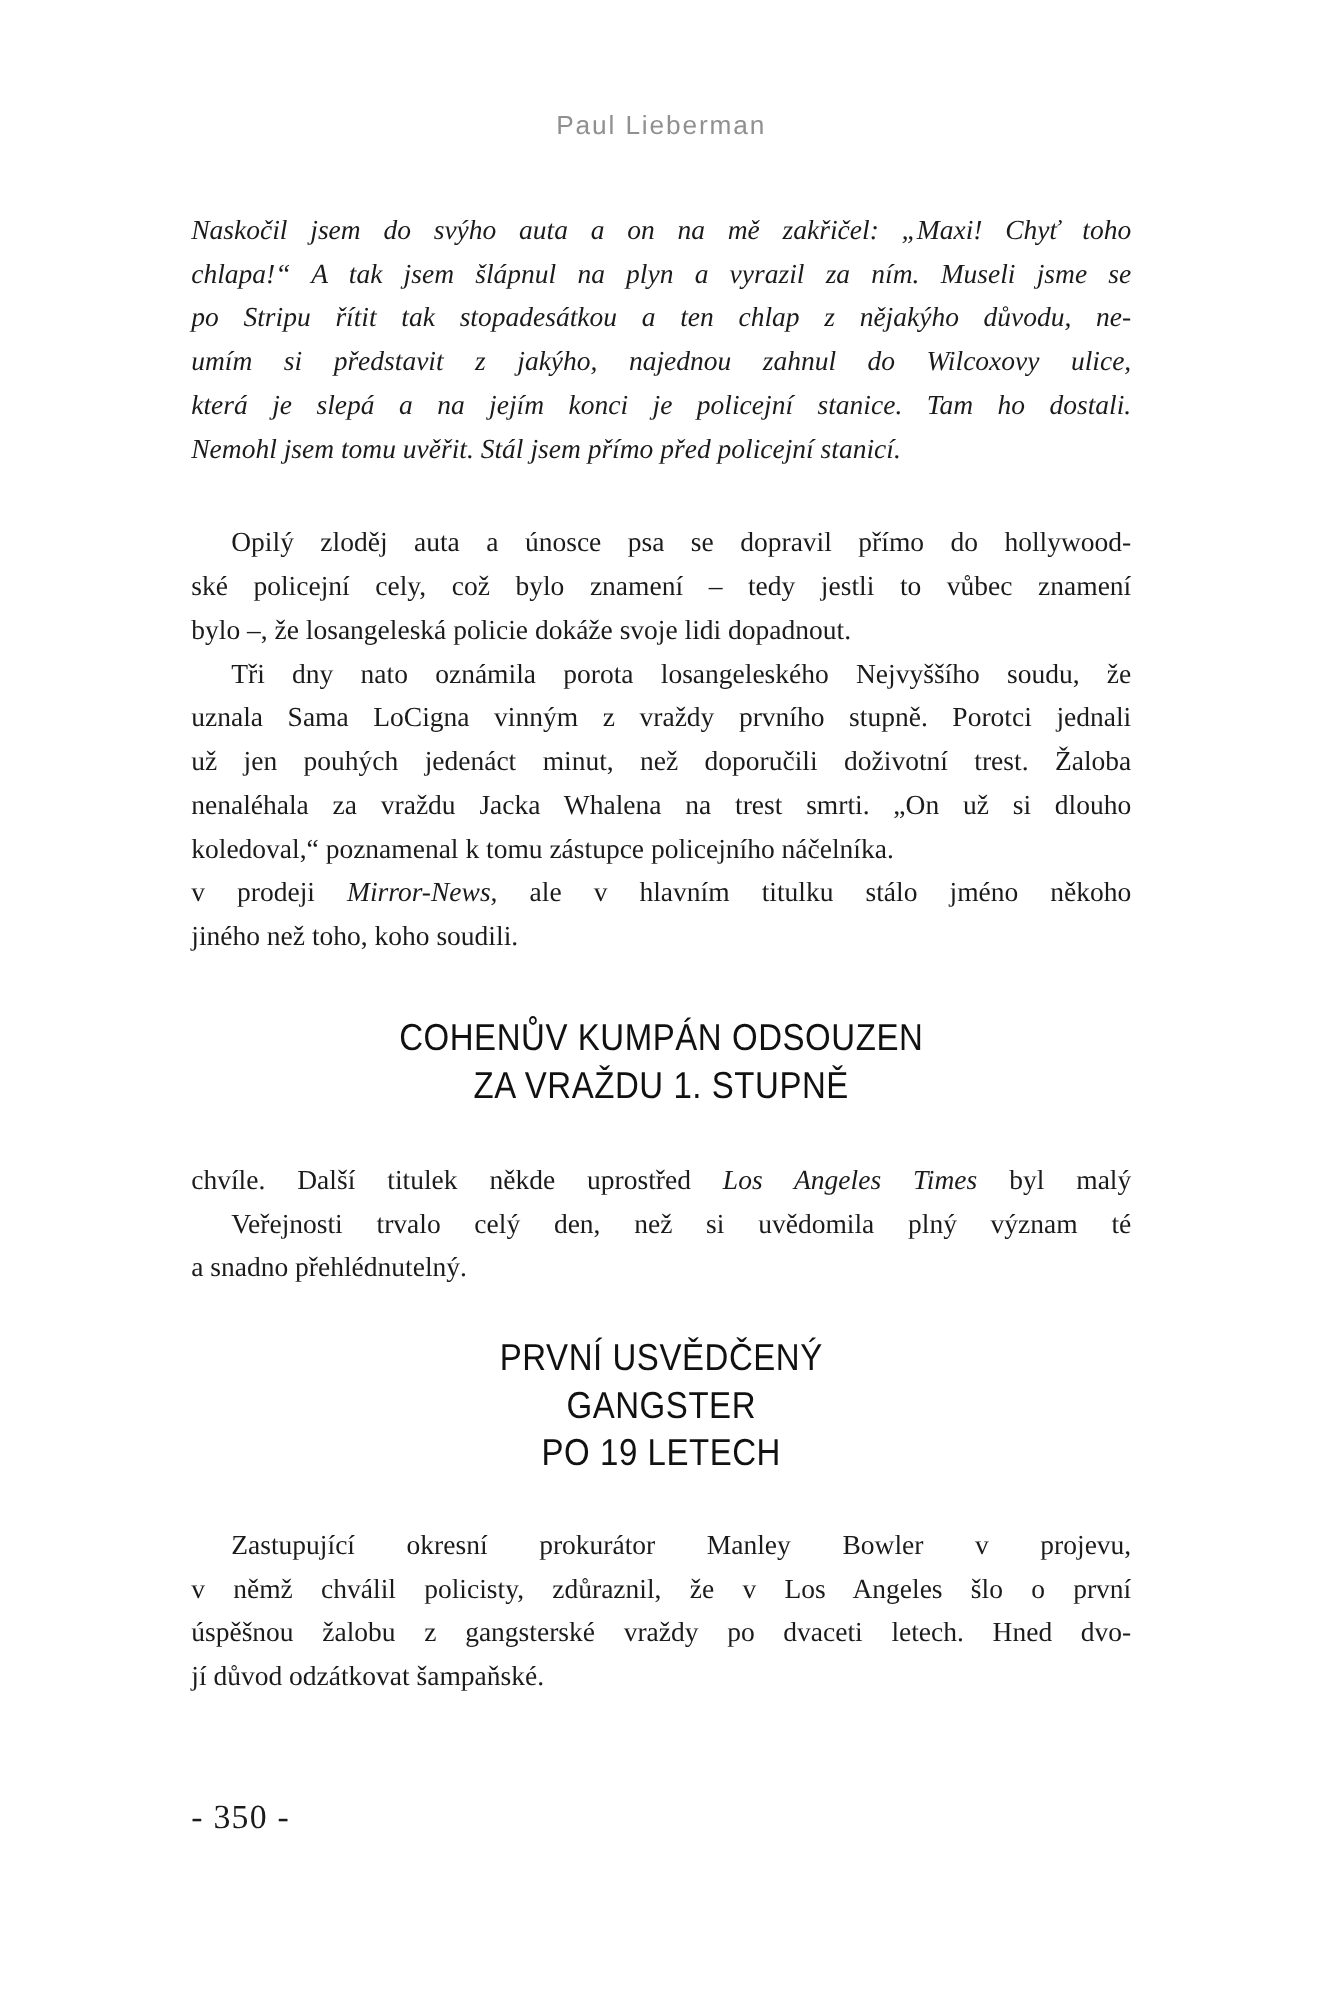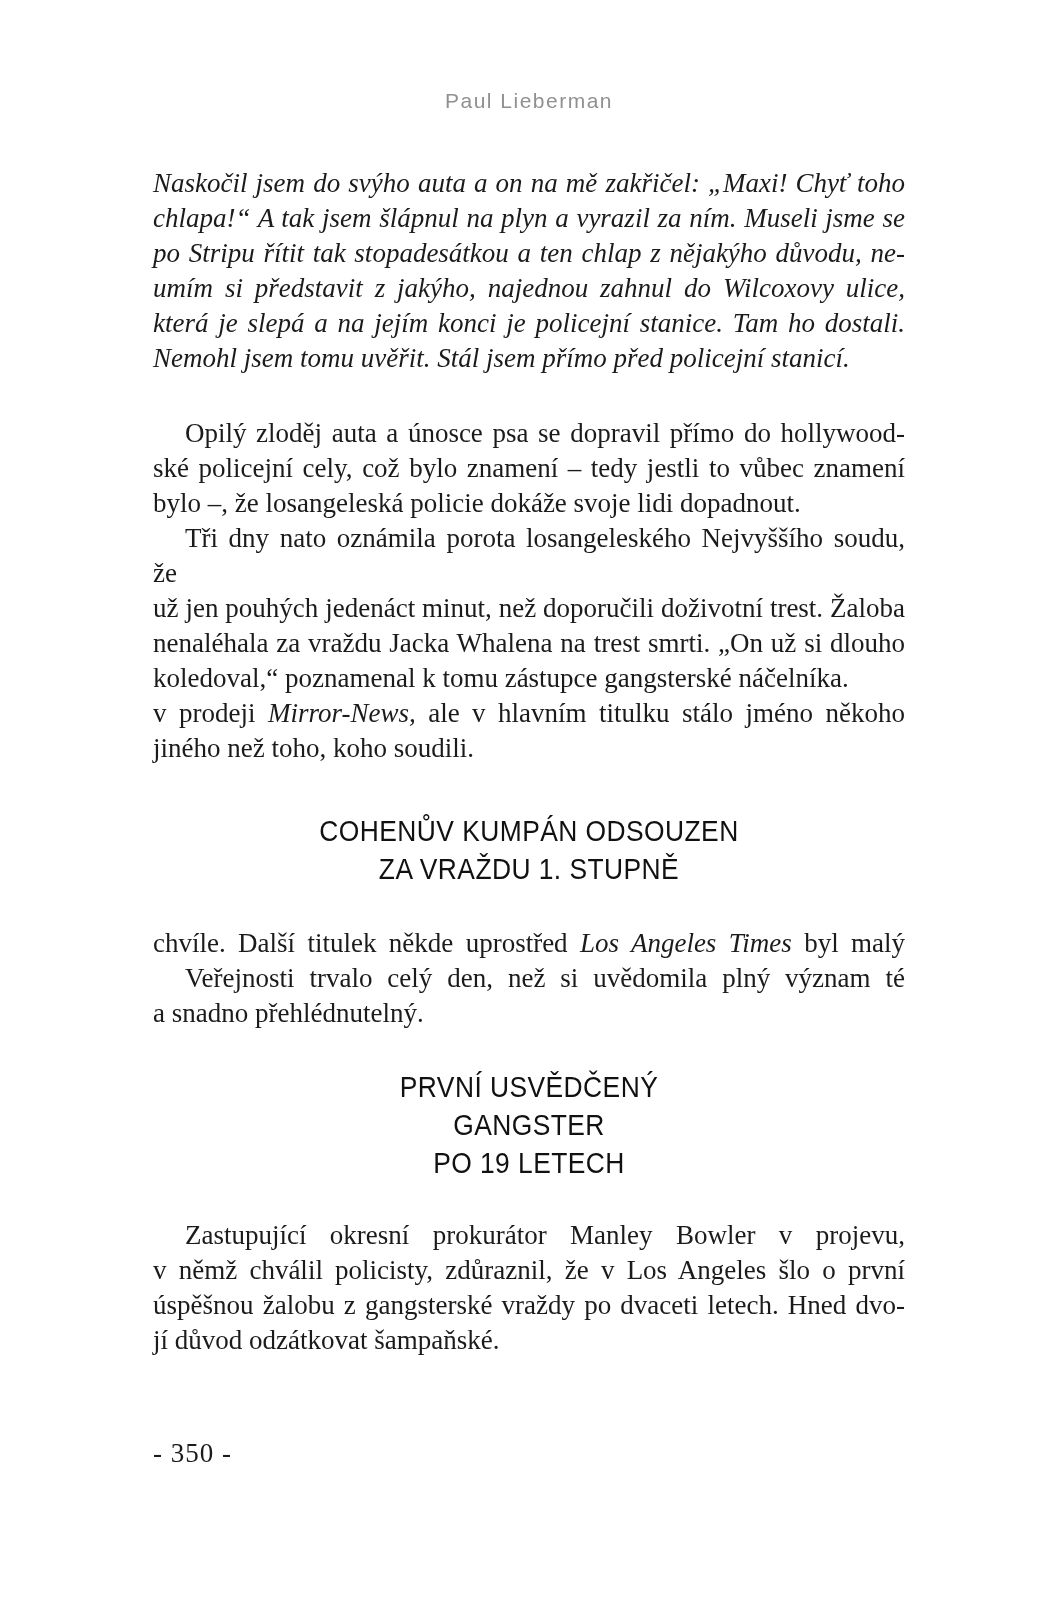--- a/index.html
+++ b/index.html
@@ -27,21 +27,21 @@
     font-size: 21px;
     line-height: 26px;
     letter-spacing: 1.5px;
   }
   .quote {
     margin-top: 52px;
     font-style: italic;
   }
   .para-block { margin-top: 40px; }
   .line {
-    font-size: 27px;
+    font-size: 22px;
     line-height: 35px;
   }
   .j {
     text-align: justify;
     text-align-last: justify;
   }
   .ind { text-indent: 32px; }
   .it { font-style: italic; }
   .headline {
     text-align: center;
@@ -84,23 +84,24 @@
   <div class="para-block">
 
     <div>
       <div class="line j ind">Opilý zloděj auta a únosce psa se dopravil přímo do hollywood-</div>
       <div class="line j">ské policejní cely, což bylo znamení – tedy jestli to vůbec znamení</div>
       <div class="line">bylo –, že losangeleská policie dokáže svoje lidi dopadnout.</div>
     </div>
 
     <div>
       <div class="line j ind">Tři dny nato oznámila porota losangeleského Nejvyššího soudu, že</div>
+      <div class="line j">uznala Sama LoCigna vinným z vraždy prvního stupně. Porotci jednali</div>
       <div class="line j">už jen pouhých jedenáct minut, než doporučili doživotní trest. Žaloba</div>
       <div class="line j">nenaléhala za vraždu Jacka Whalena na trest smrti. „On už si dlouho</div>
-      <div class="line">koledoval,“ poznamenal k tomu zástupce gangsterské náčelníka.</div>
+      <div class="line">koledoval,“ poznamenal k tomu zástupce policejního náčelníka.</div>
     </div>
 
     <div>
       <div class="line j"><span>v prodeji </span><span class="it">Mirror-News,</span><span> ale v hlavním titulku stálo jméno někoho</span></div>
       <div class="line">jiného než toho, koho soudili.</div>
     </div>
   </div>
 
   <div class="headline h1">
     <div class="hline">COHENŮV KUMPÁN ODSOUZEN</div>

